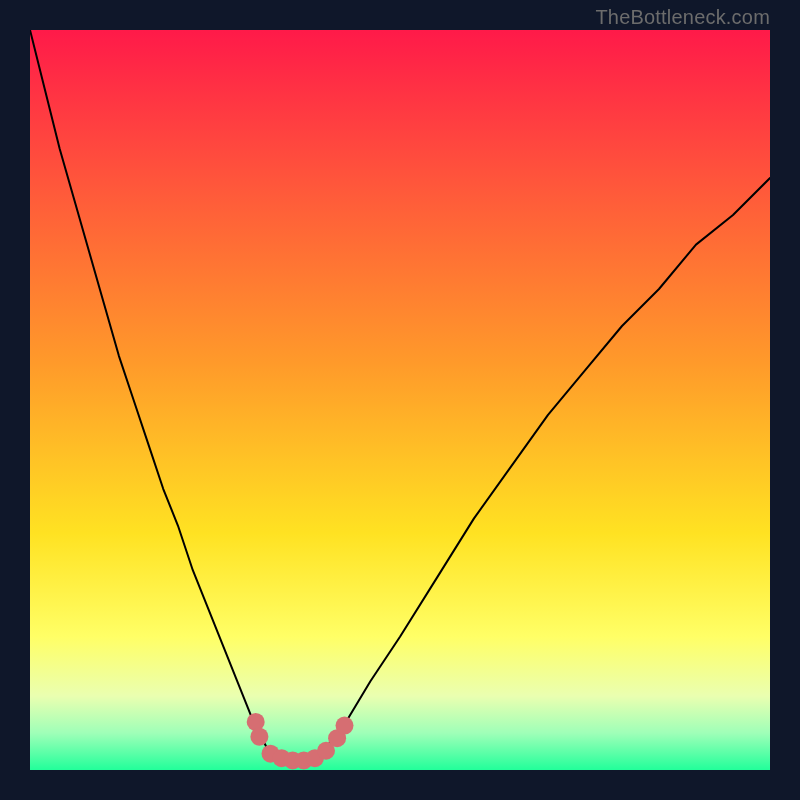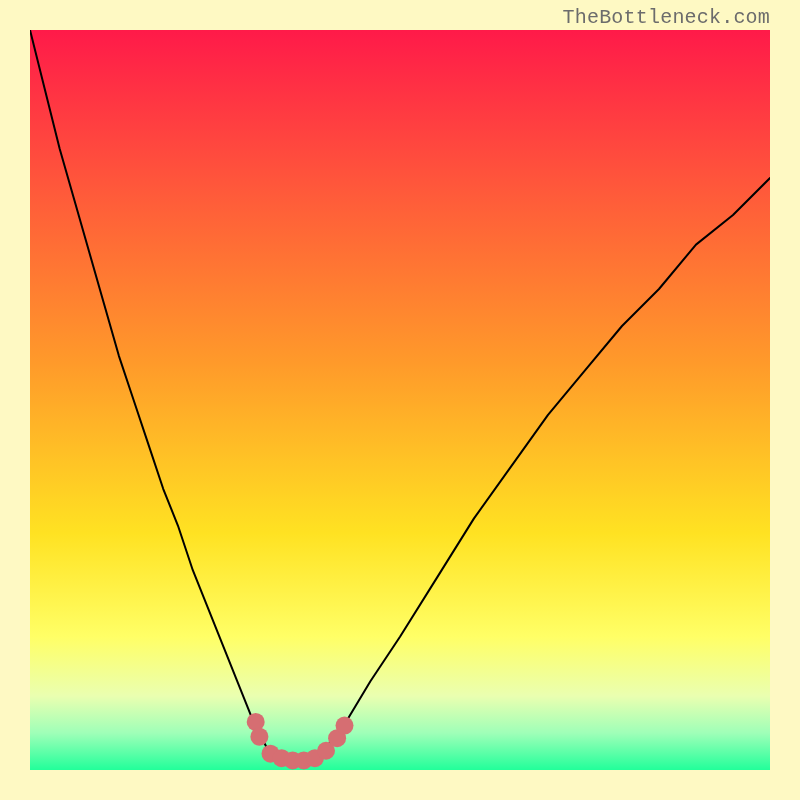--- a/index.html
+++ b/index.html
@@ -7,22 +7,21 @@
     padding: 0;
     width: 800px;
     height: 800px;
     background: #000;
     overflow: hidden;
     font-family: Arial, Helvetica, sans-serif;
   }
   .frame {
     position: absolute;
     inset: 0;
-    background: #fef9c3;
-    font-family: Liberation Mono, monospace;
+    background: #0f172a;
   }
   .plot-area {
     position: absolute;
     left: 30px;
     top: 30px;
     width: 740px;
     height: 740px;
     overflow: hidden;
   }
   .gradient {

